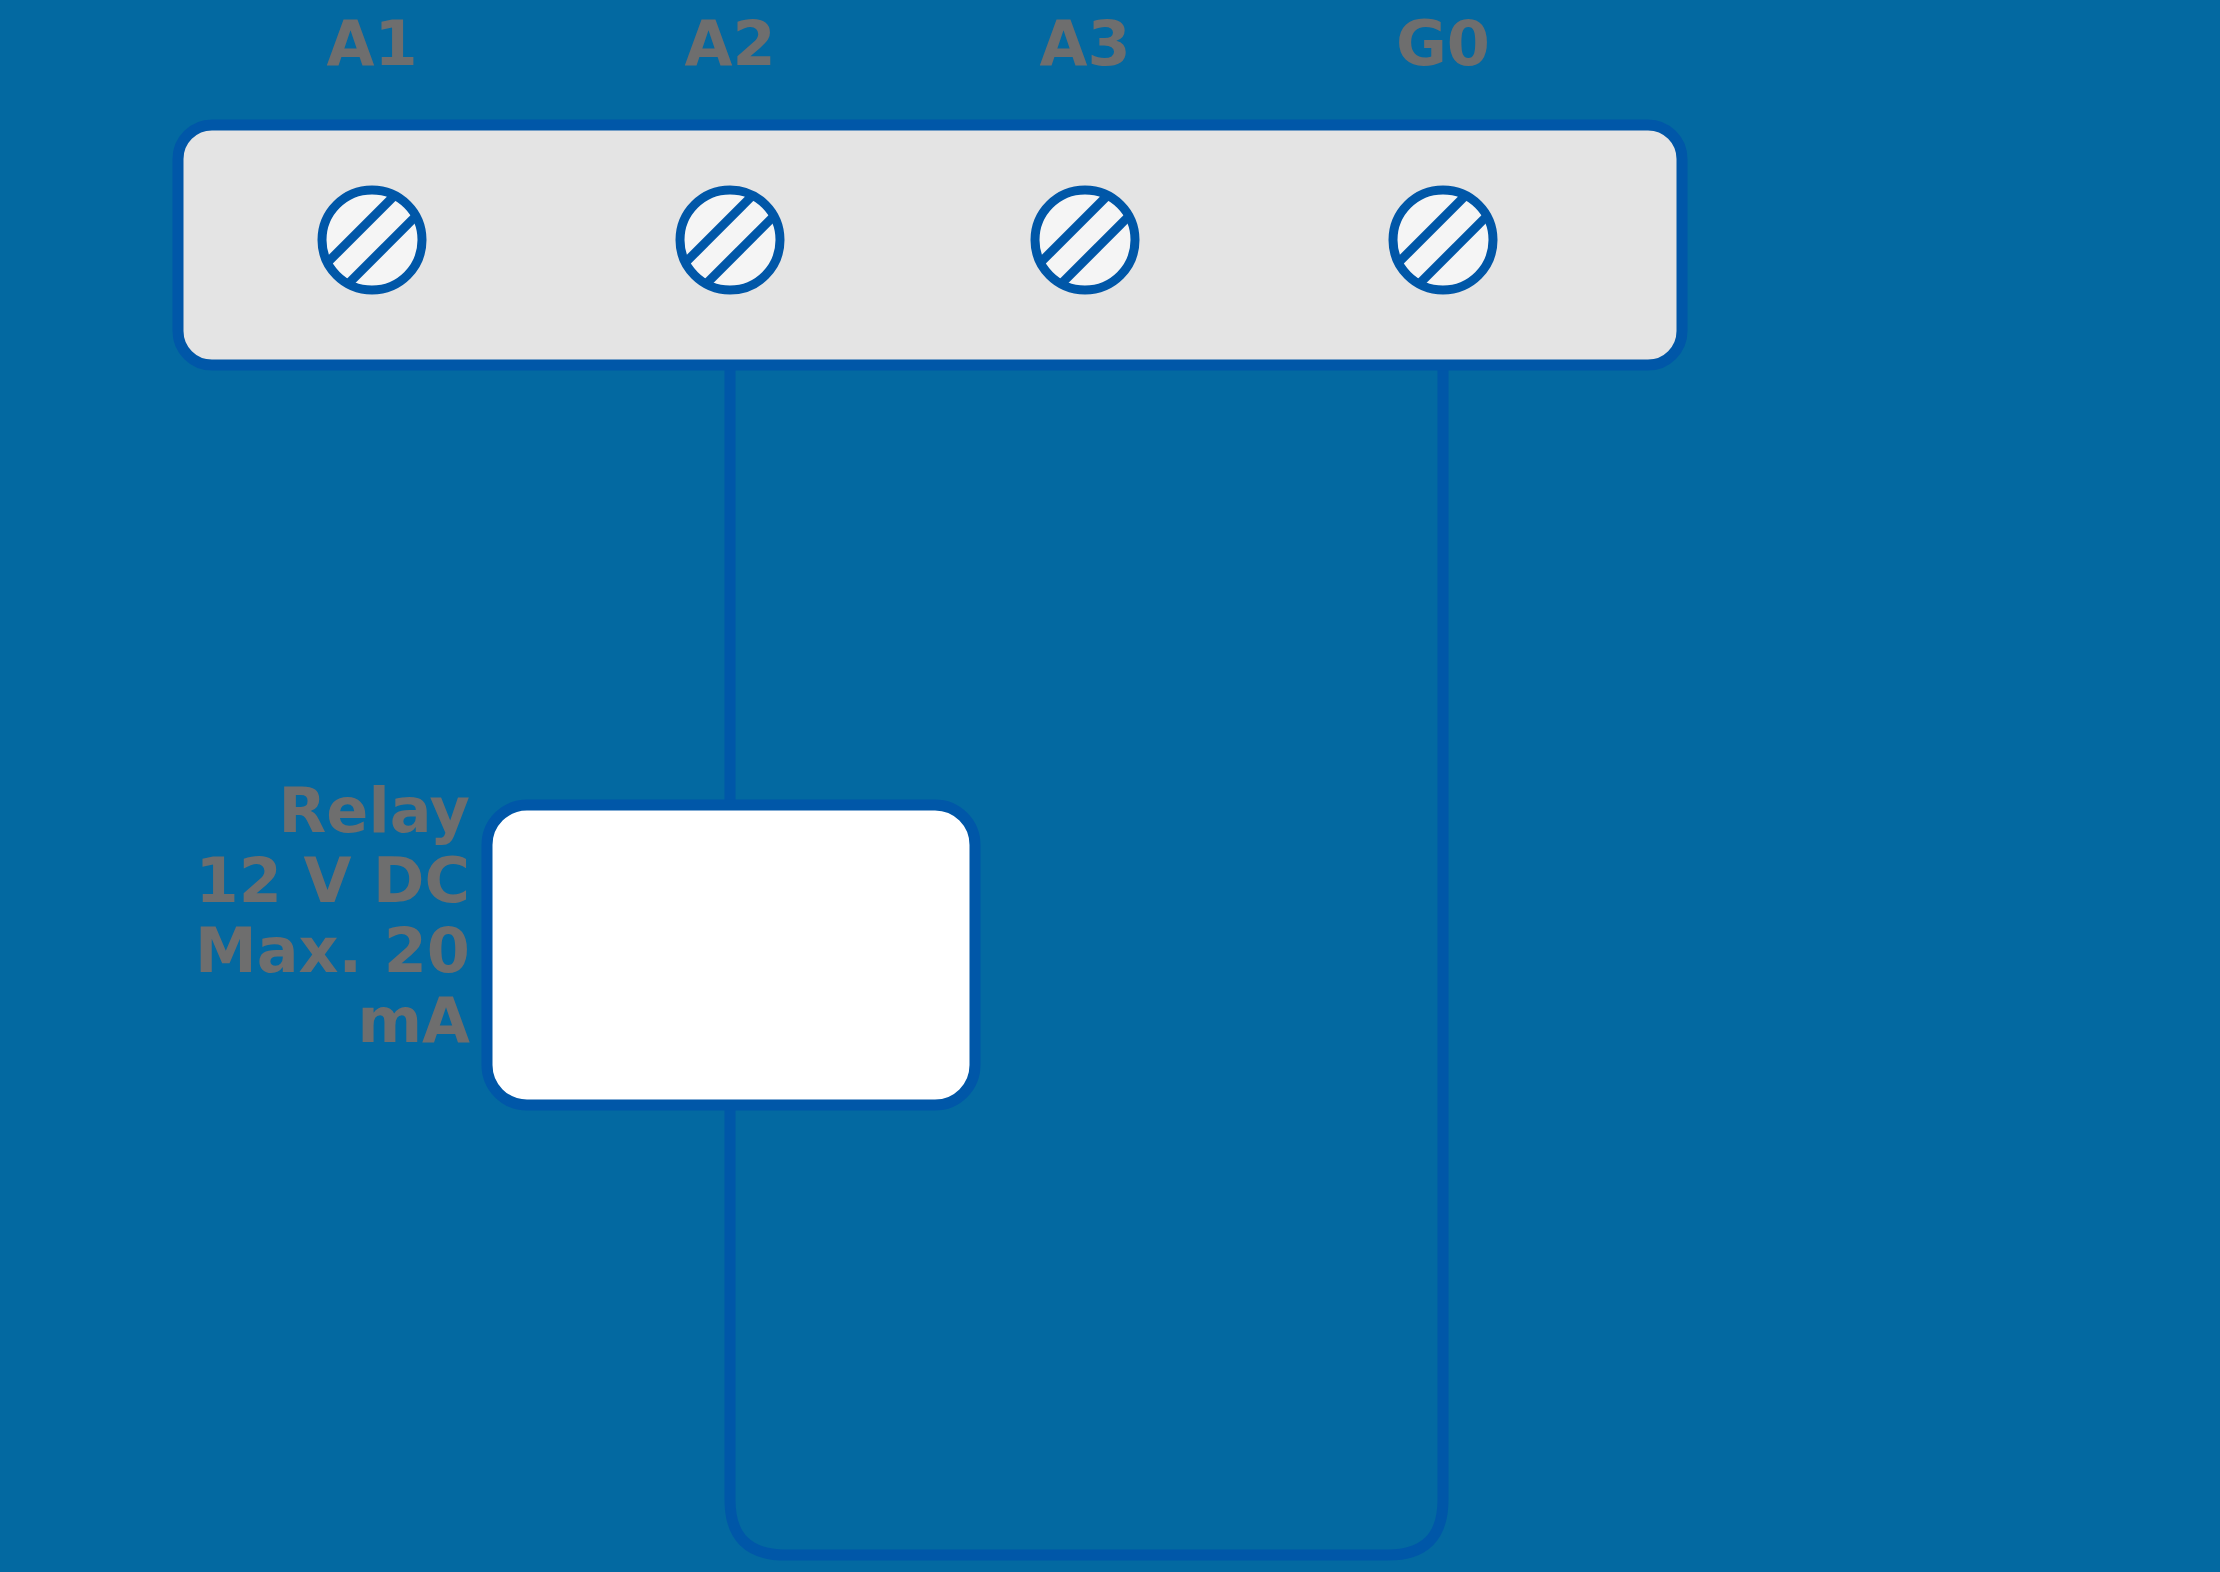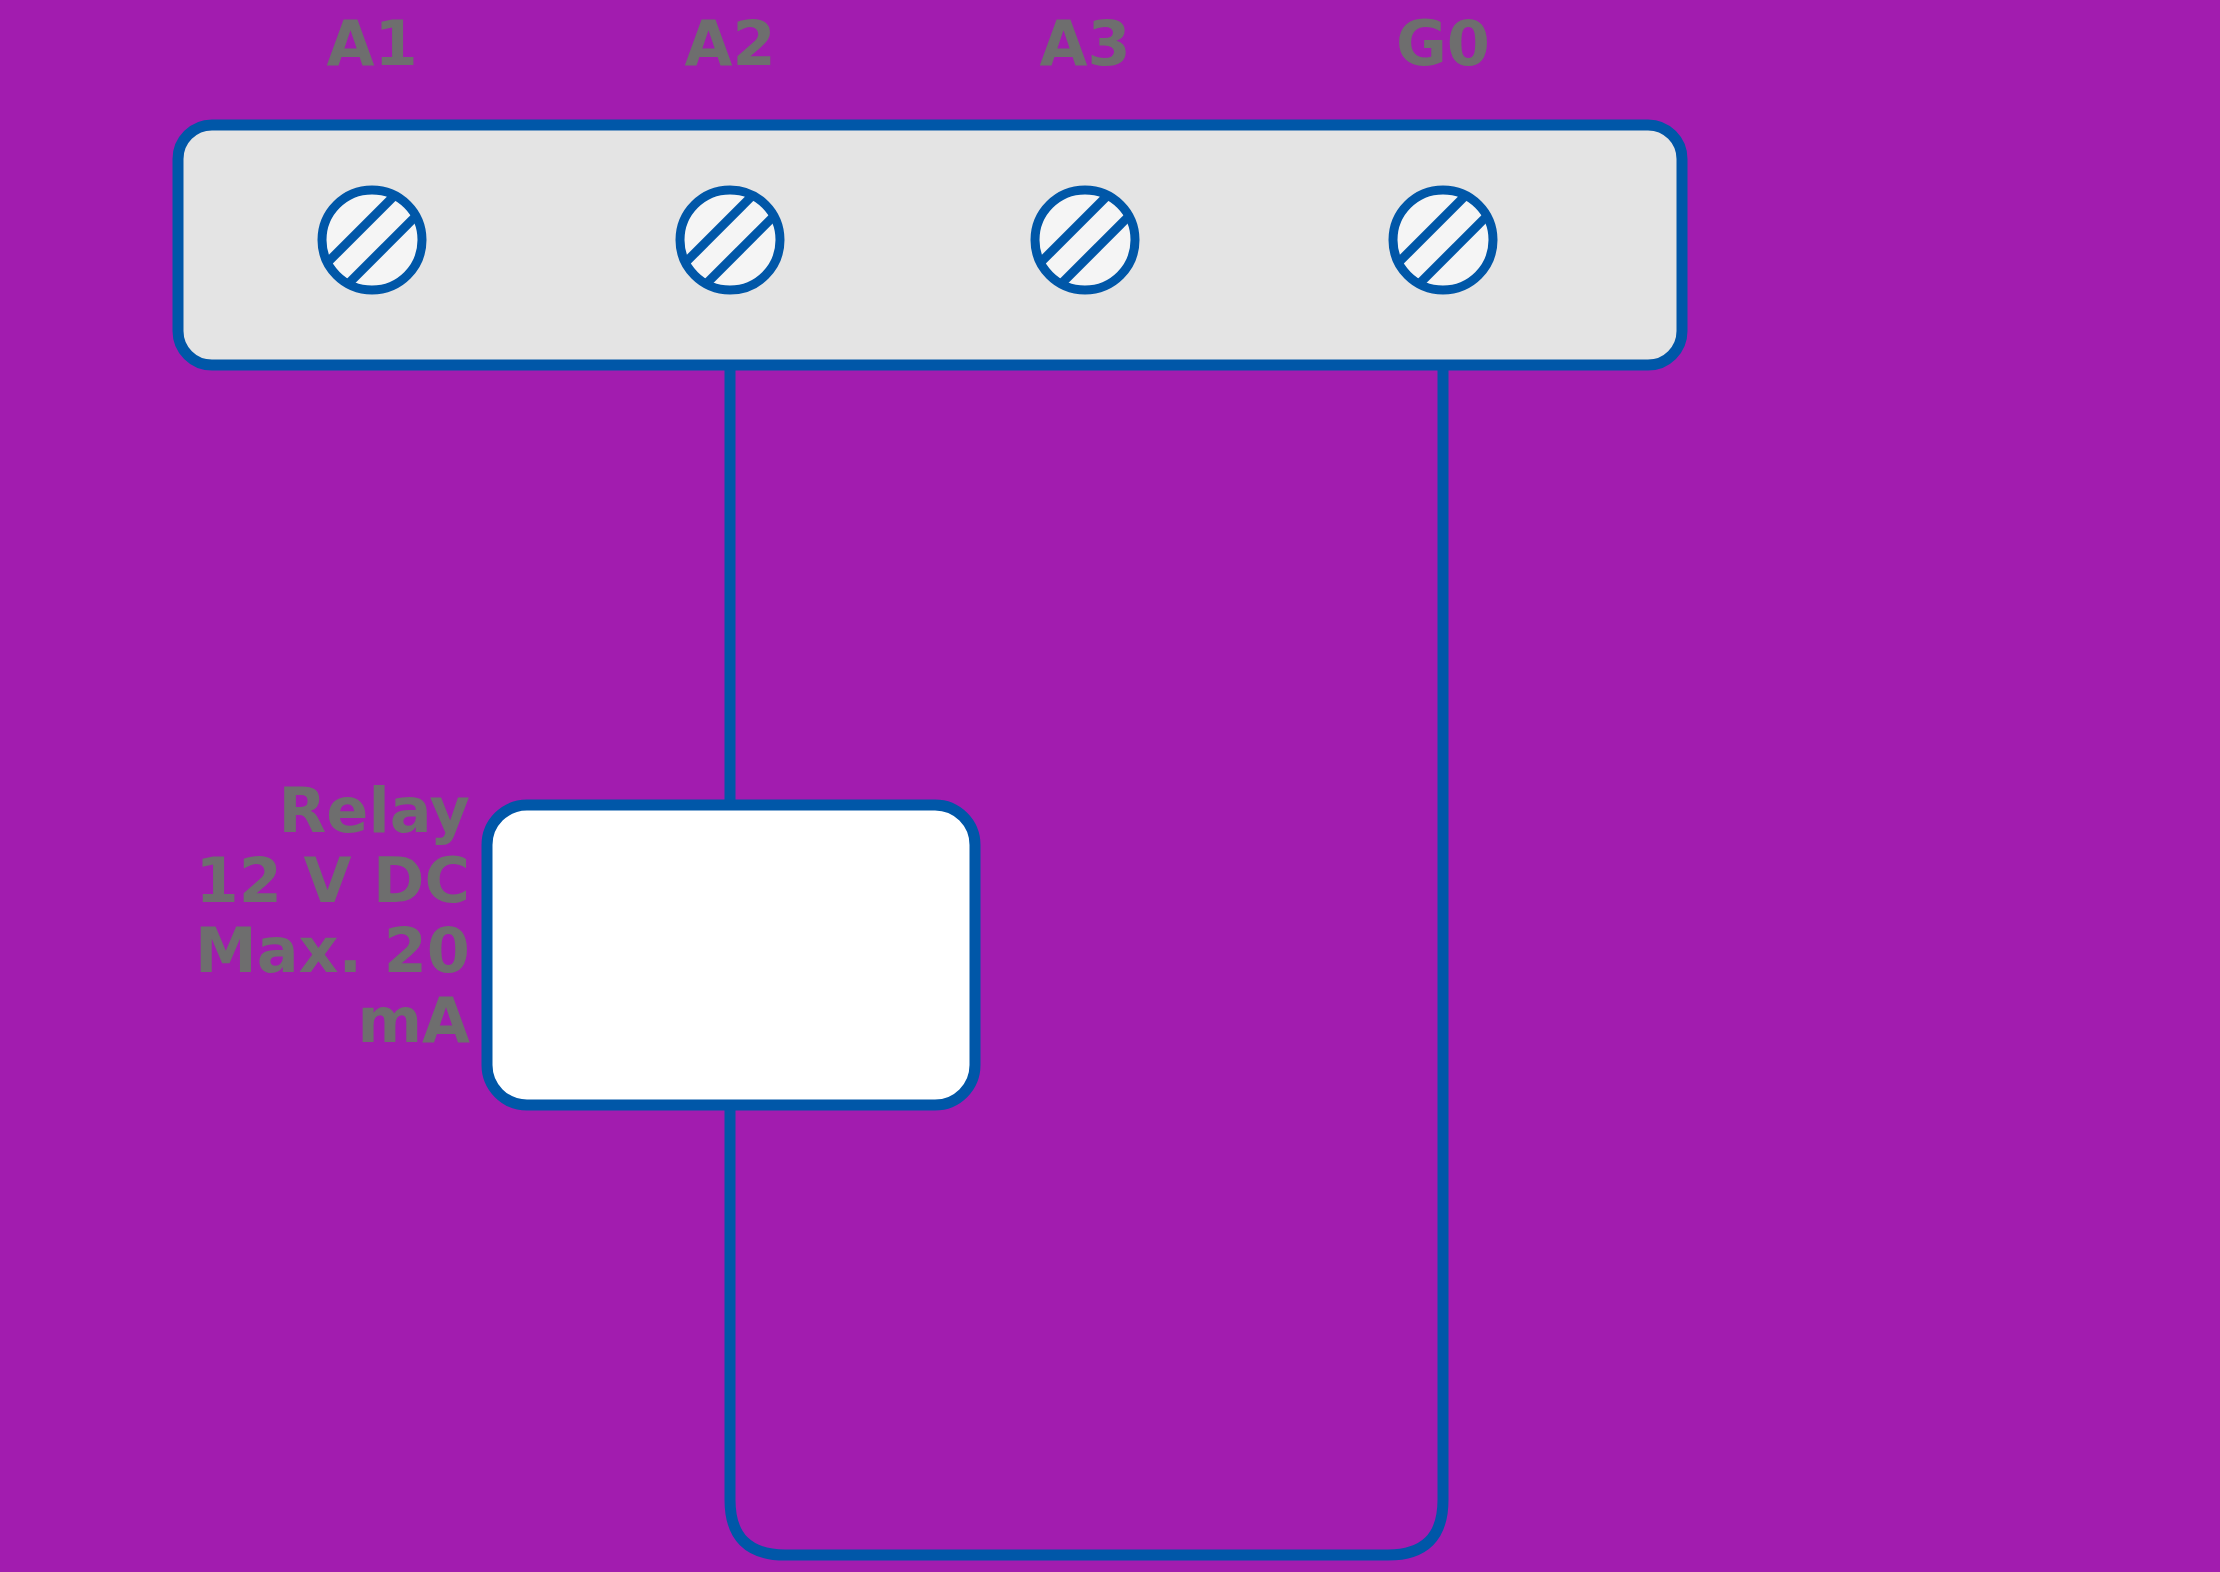--- a/index.html
+++ b/index.html
@@ -4,21 +4,21 @@
 <style>
   html, body {
     margin: 0;
     padding: 0;
     background: #000000;
   }
   #stage {
     position: relative;
     width: 2220px;
     height: 1572px;
-    background: #a21caf;
+    background: #0369a1;
     overflow: hidden;
     font-family: "DejaVu Sans", sans-serif;
   }
   svg.diagram {
     position: absolute;
     left: 0;
     top: 0;
     width: 2220px;
     height: 1572px;
     display: block;

